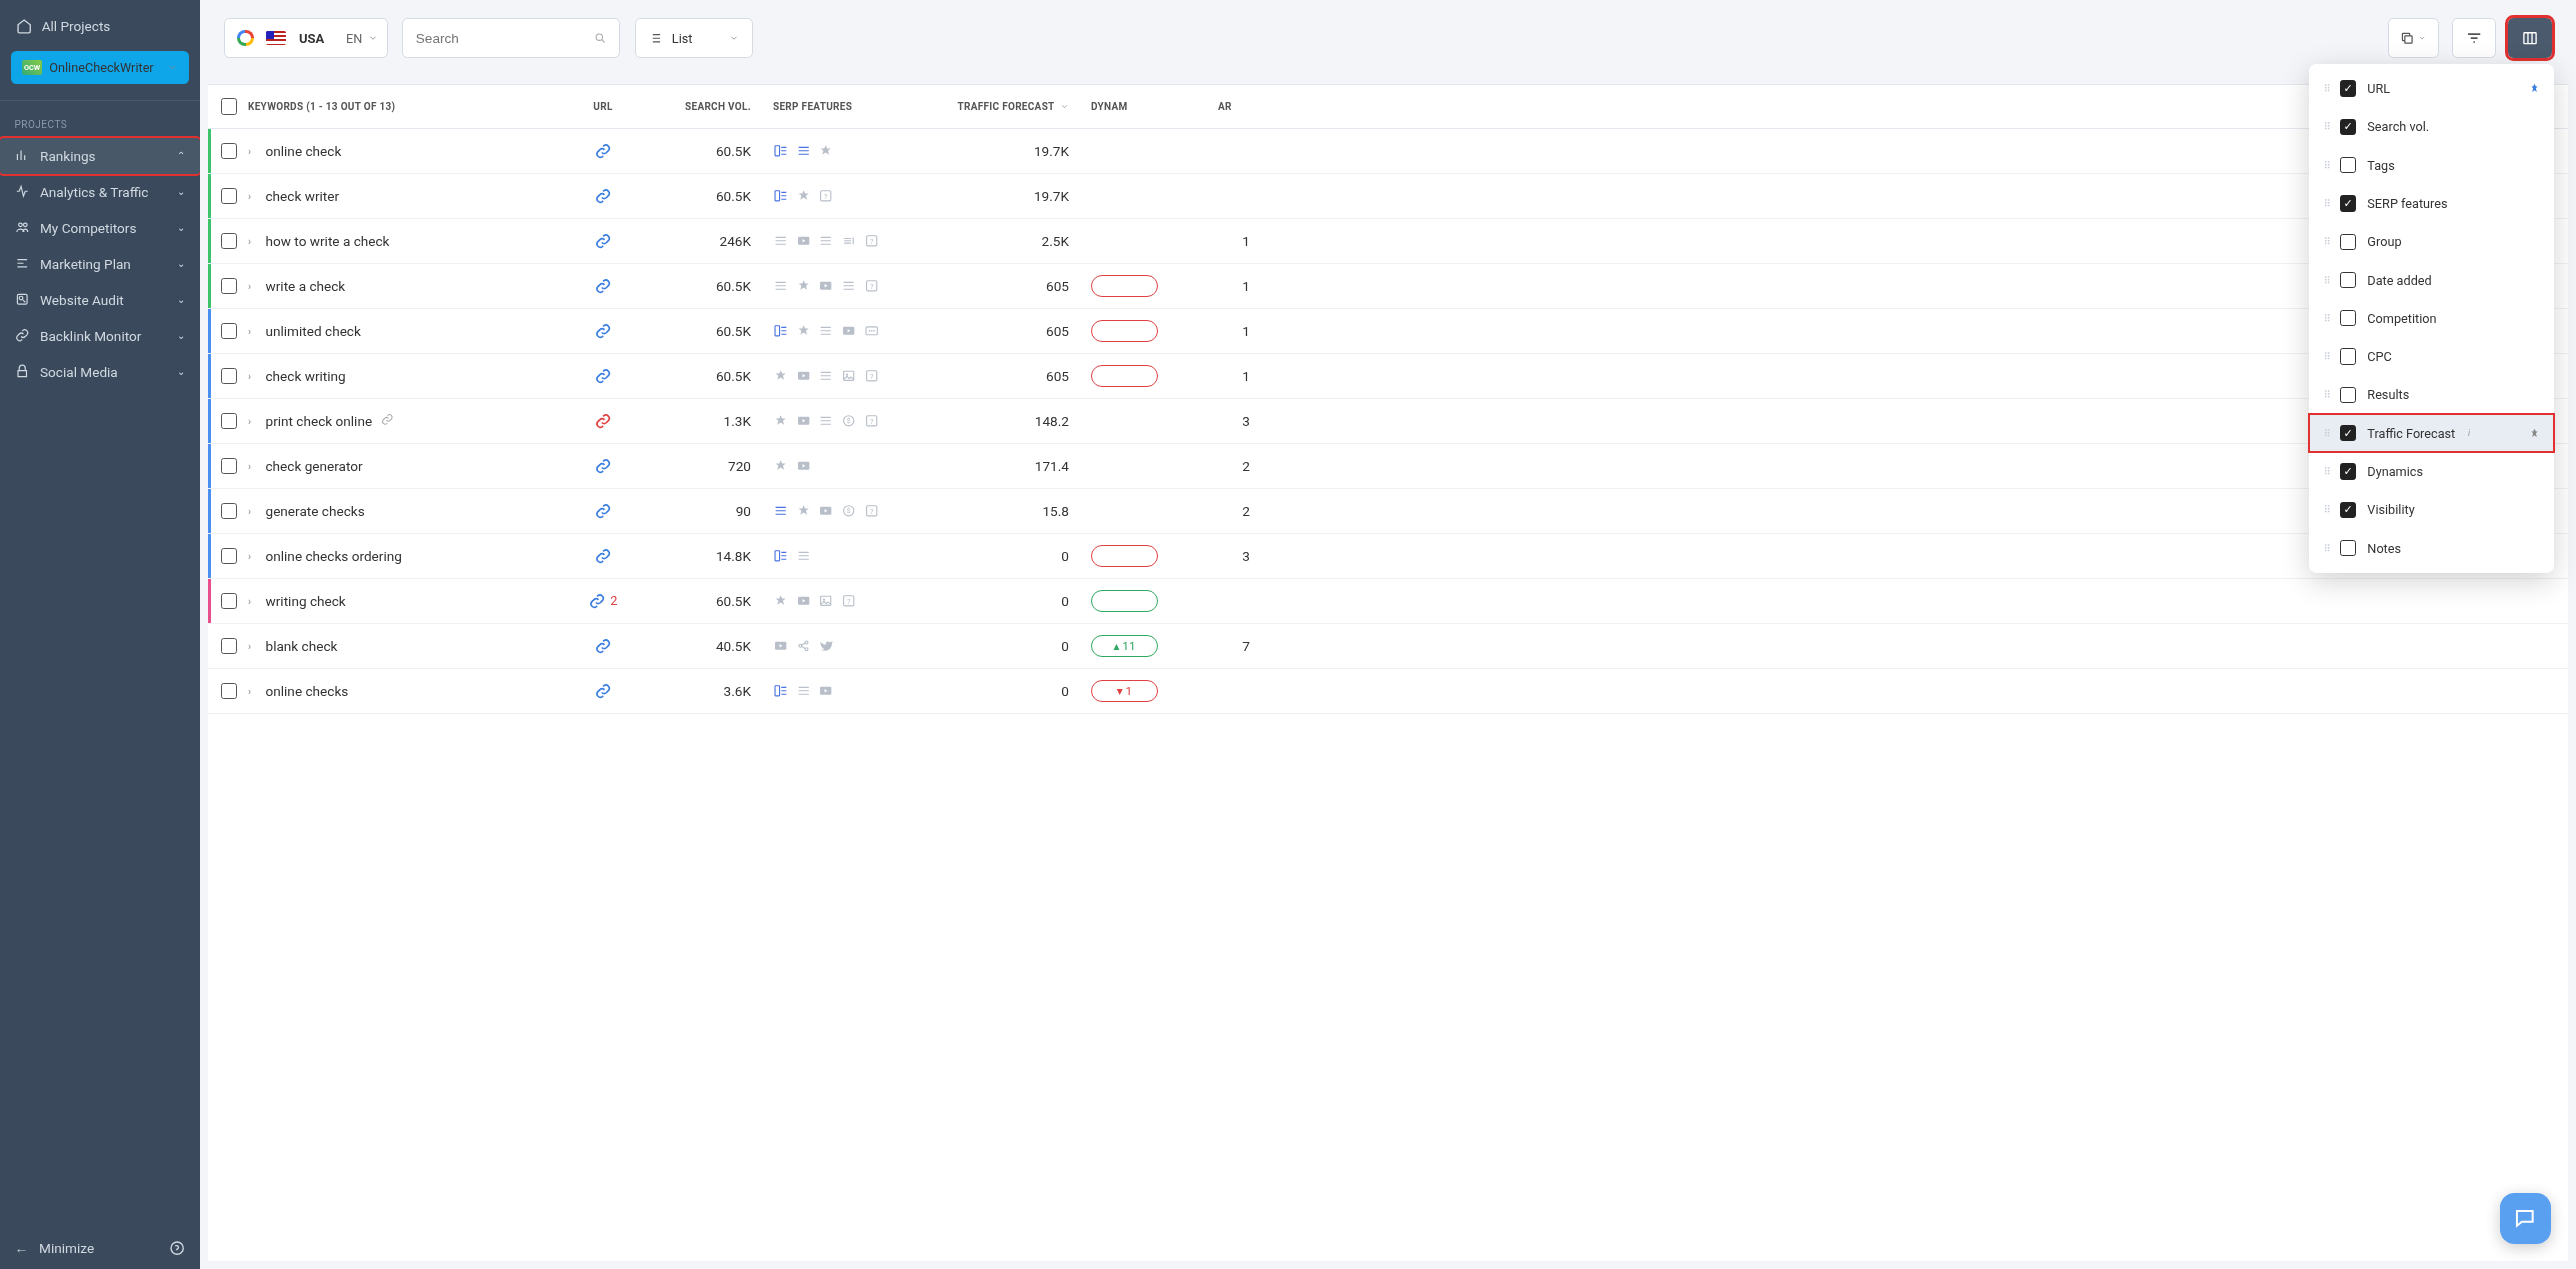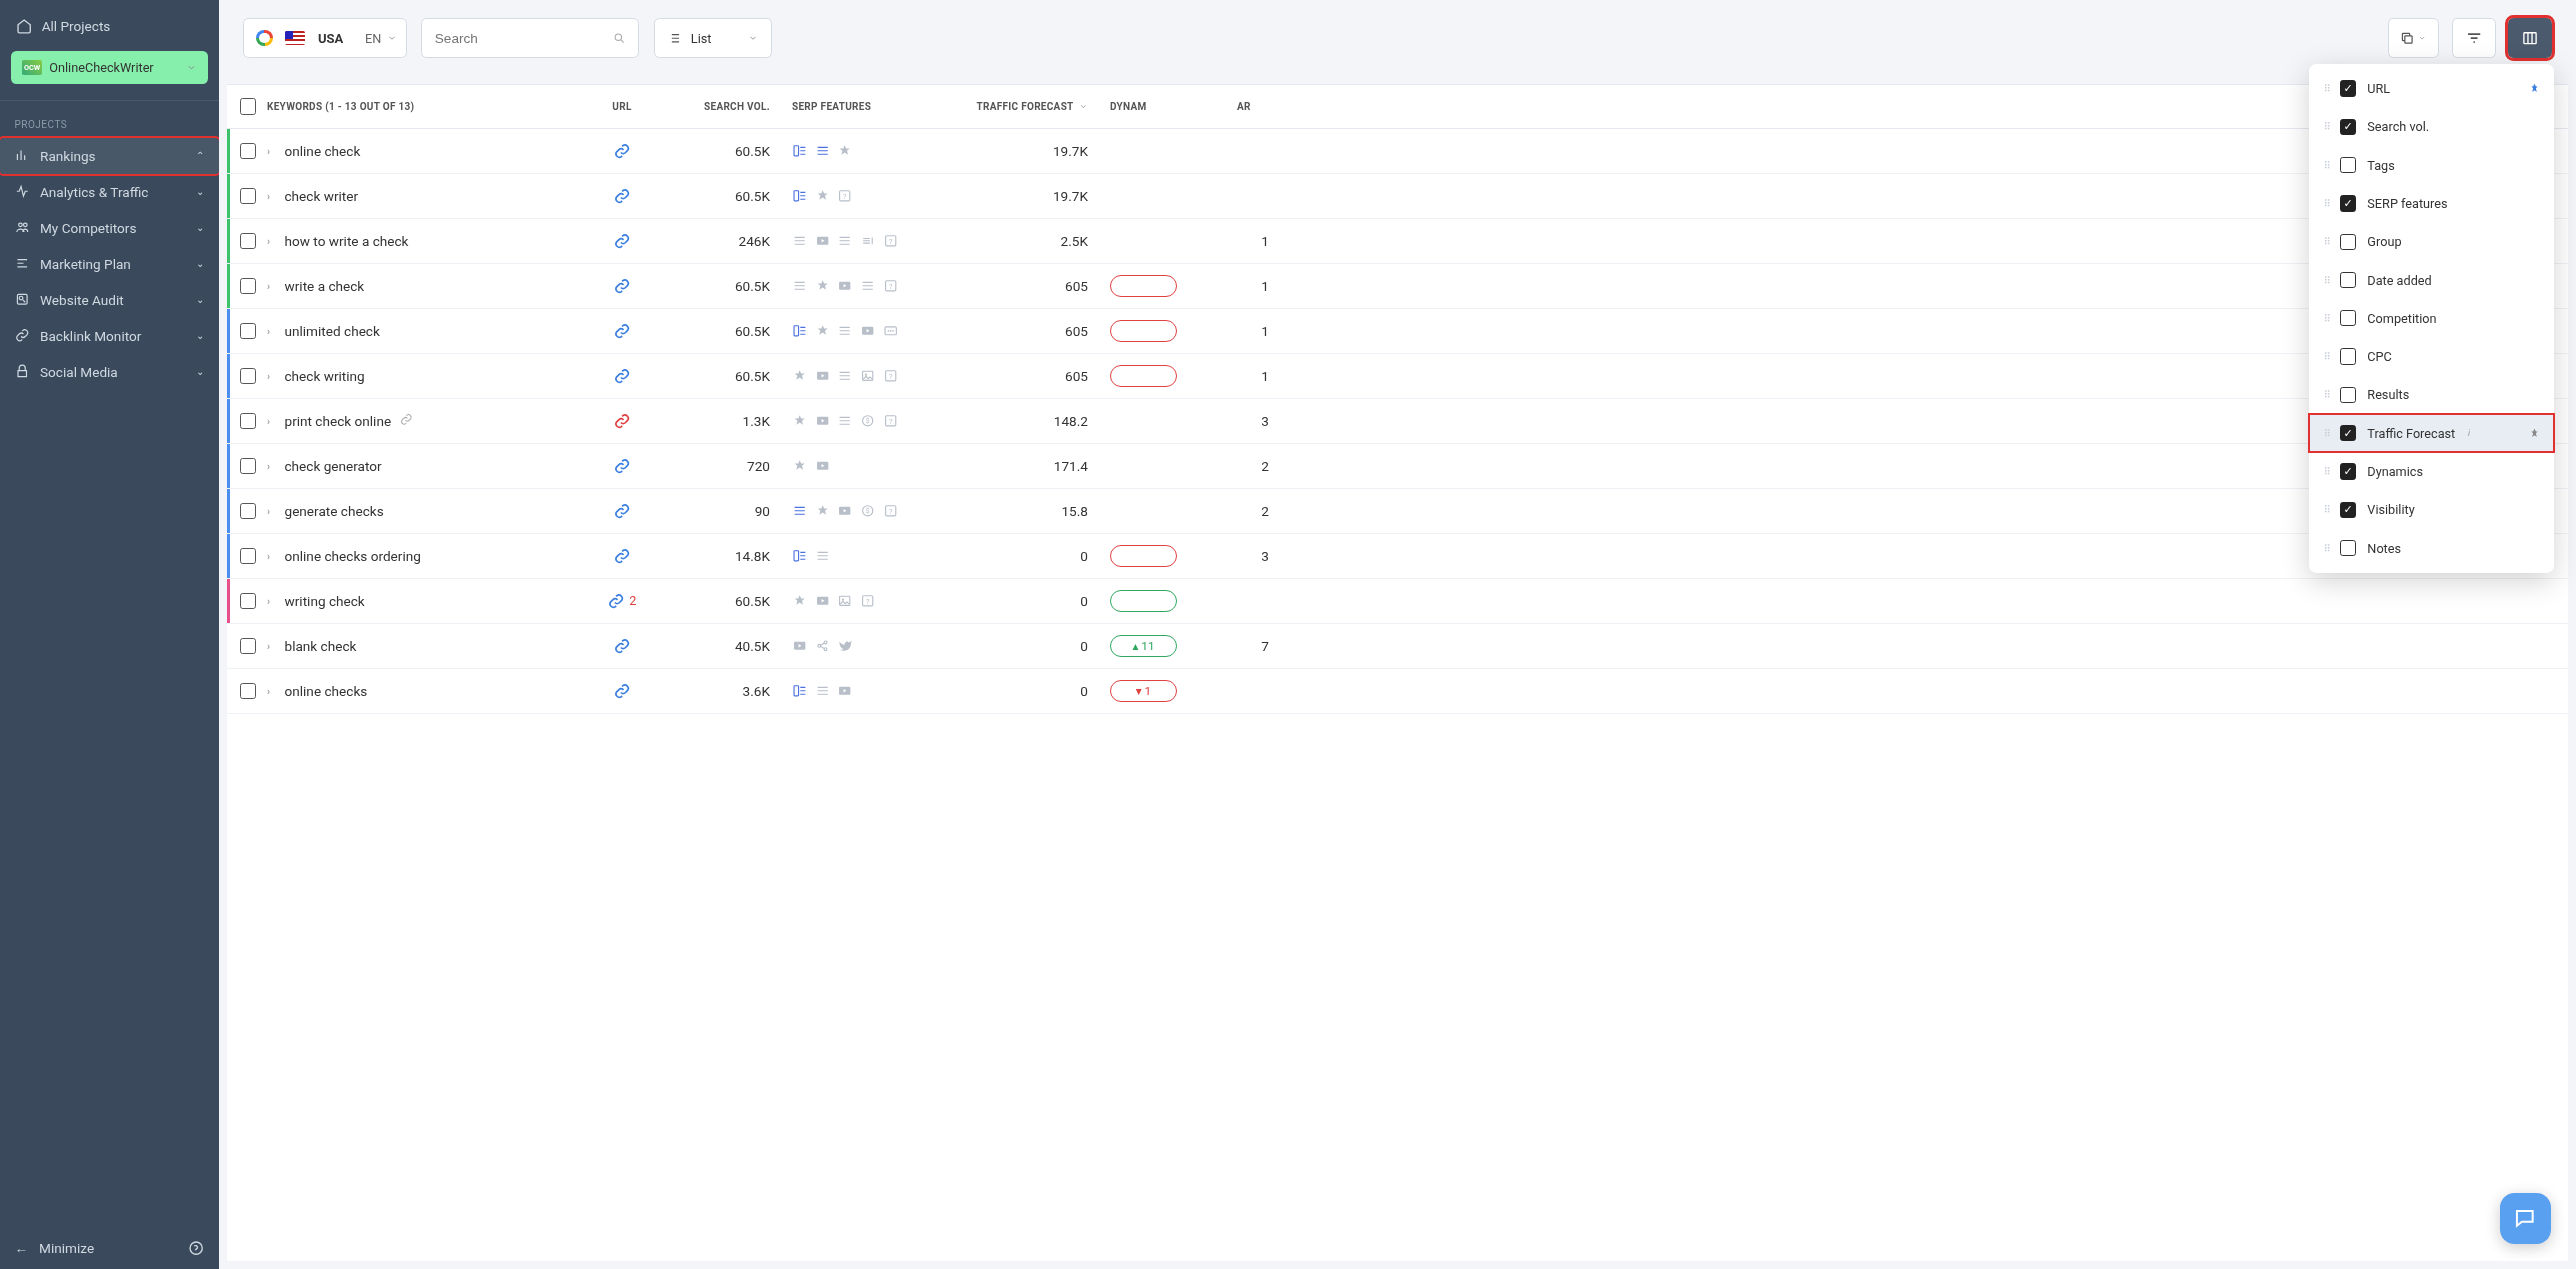--- a/index.html
+++ b/index.html
@@ -1,23 +1,23 @@
 <!DOCTYPE html>
 <html style="font-size:14.5px"><head>
 <meta charset="utf-8">
 <style>
 * { margin: 0; padding: 0; box-sizing: border-box; }
 body { font-family: -apple-system, BlinkMacSystemFont, "Segoe UI", Roboto, sans-serif; font-size: 12.7px; color: #333; background: #fff; overflow: hidden; }
 .app { display: flex; height: 100vh; width: 100vw; }
 
 
-.sidebar { width: 219px; background: #3a4a5c; color: #d0d8e0; display: flex; flex-direction: column; flex-shrink: 0; }
+.sidebar { width: 200px; background: #3a4a5c; color: #d0d8e0; display: flex; flex-direction: column; flex-shrink: 0; }
 .sidebar-top { padding: 11px; }
 .all-projects { display: flex; align-items: center; gap: 9px; padding: 7.3px 5.4px; cursor: pointer; font-size: 13.6px; }
-.project-select { display: flex; align-items: center; gap: 7.3px; background: #86efac; color: #333; border-radius: 5.4px; padding: 9px 11px; margin-top: 9px; cursor: pointer; }
+.project-select { display: flex; align-items: center; gap: 7.3px; background: #0ea5e9; color: #333; border-radius: 5.4px; padding: 9px 11px; margin-top: 9px; cursor: pointer; }
 .project-select .logo { width: 20px; height: 14.5px; background: linear-gradient(45deg,#3a7,#8c4); border-radius: 1.8px; font-size: 7.3px; color:#fff; display:flex; align-items:center; justify-content:center; font-weight:bold;}
 .project-select .chev { margin-left: auto; }
 .sidebar-divider { height: 0.9px; background: rgba(255,255,255,0.08); margin: 5.4px 0; }
 .sidebar-label { font-size: 10px; letter-spacing: 0.5px; color: #8a9aab; padding: 12.7px 14.5px 7.3px; }
 .nav-item { display: flex; align-items: center; gap: 11px; padding: 10px 14.5px; cursor: pointer; font-size: 13.6px; position: relative; }
 .nav-item.active { background: rgba(255,255,255,0.08); }
 .nav-item .chev { margin-left: auto; font-size: 10px; }
 .nav-sub { padding-left: 36px; font-size: 12.7px; }
 .nav-sub-item { display:flex; align-items:center; gap:9px; padding: 8.2px 14.5px 8.2px 0; cursor: pointer; color:#b5c0cc; }
 .nav-sub-item.active { color:#fff; }

